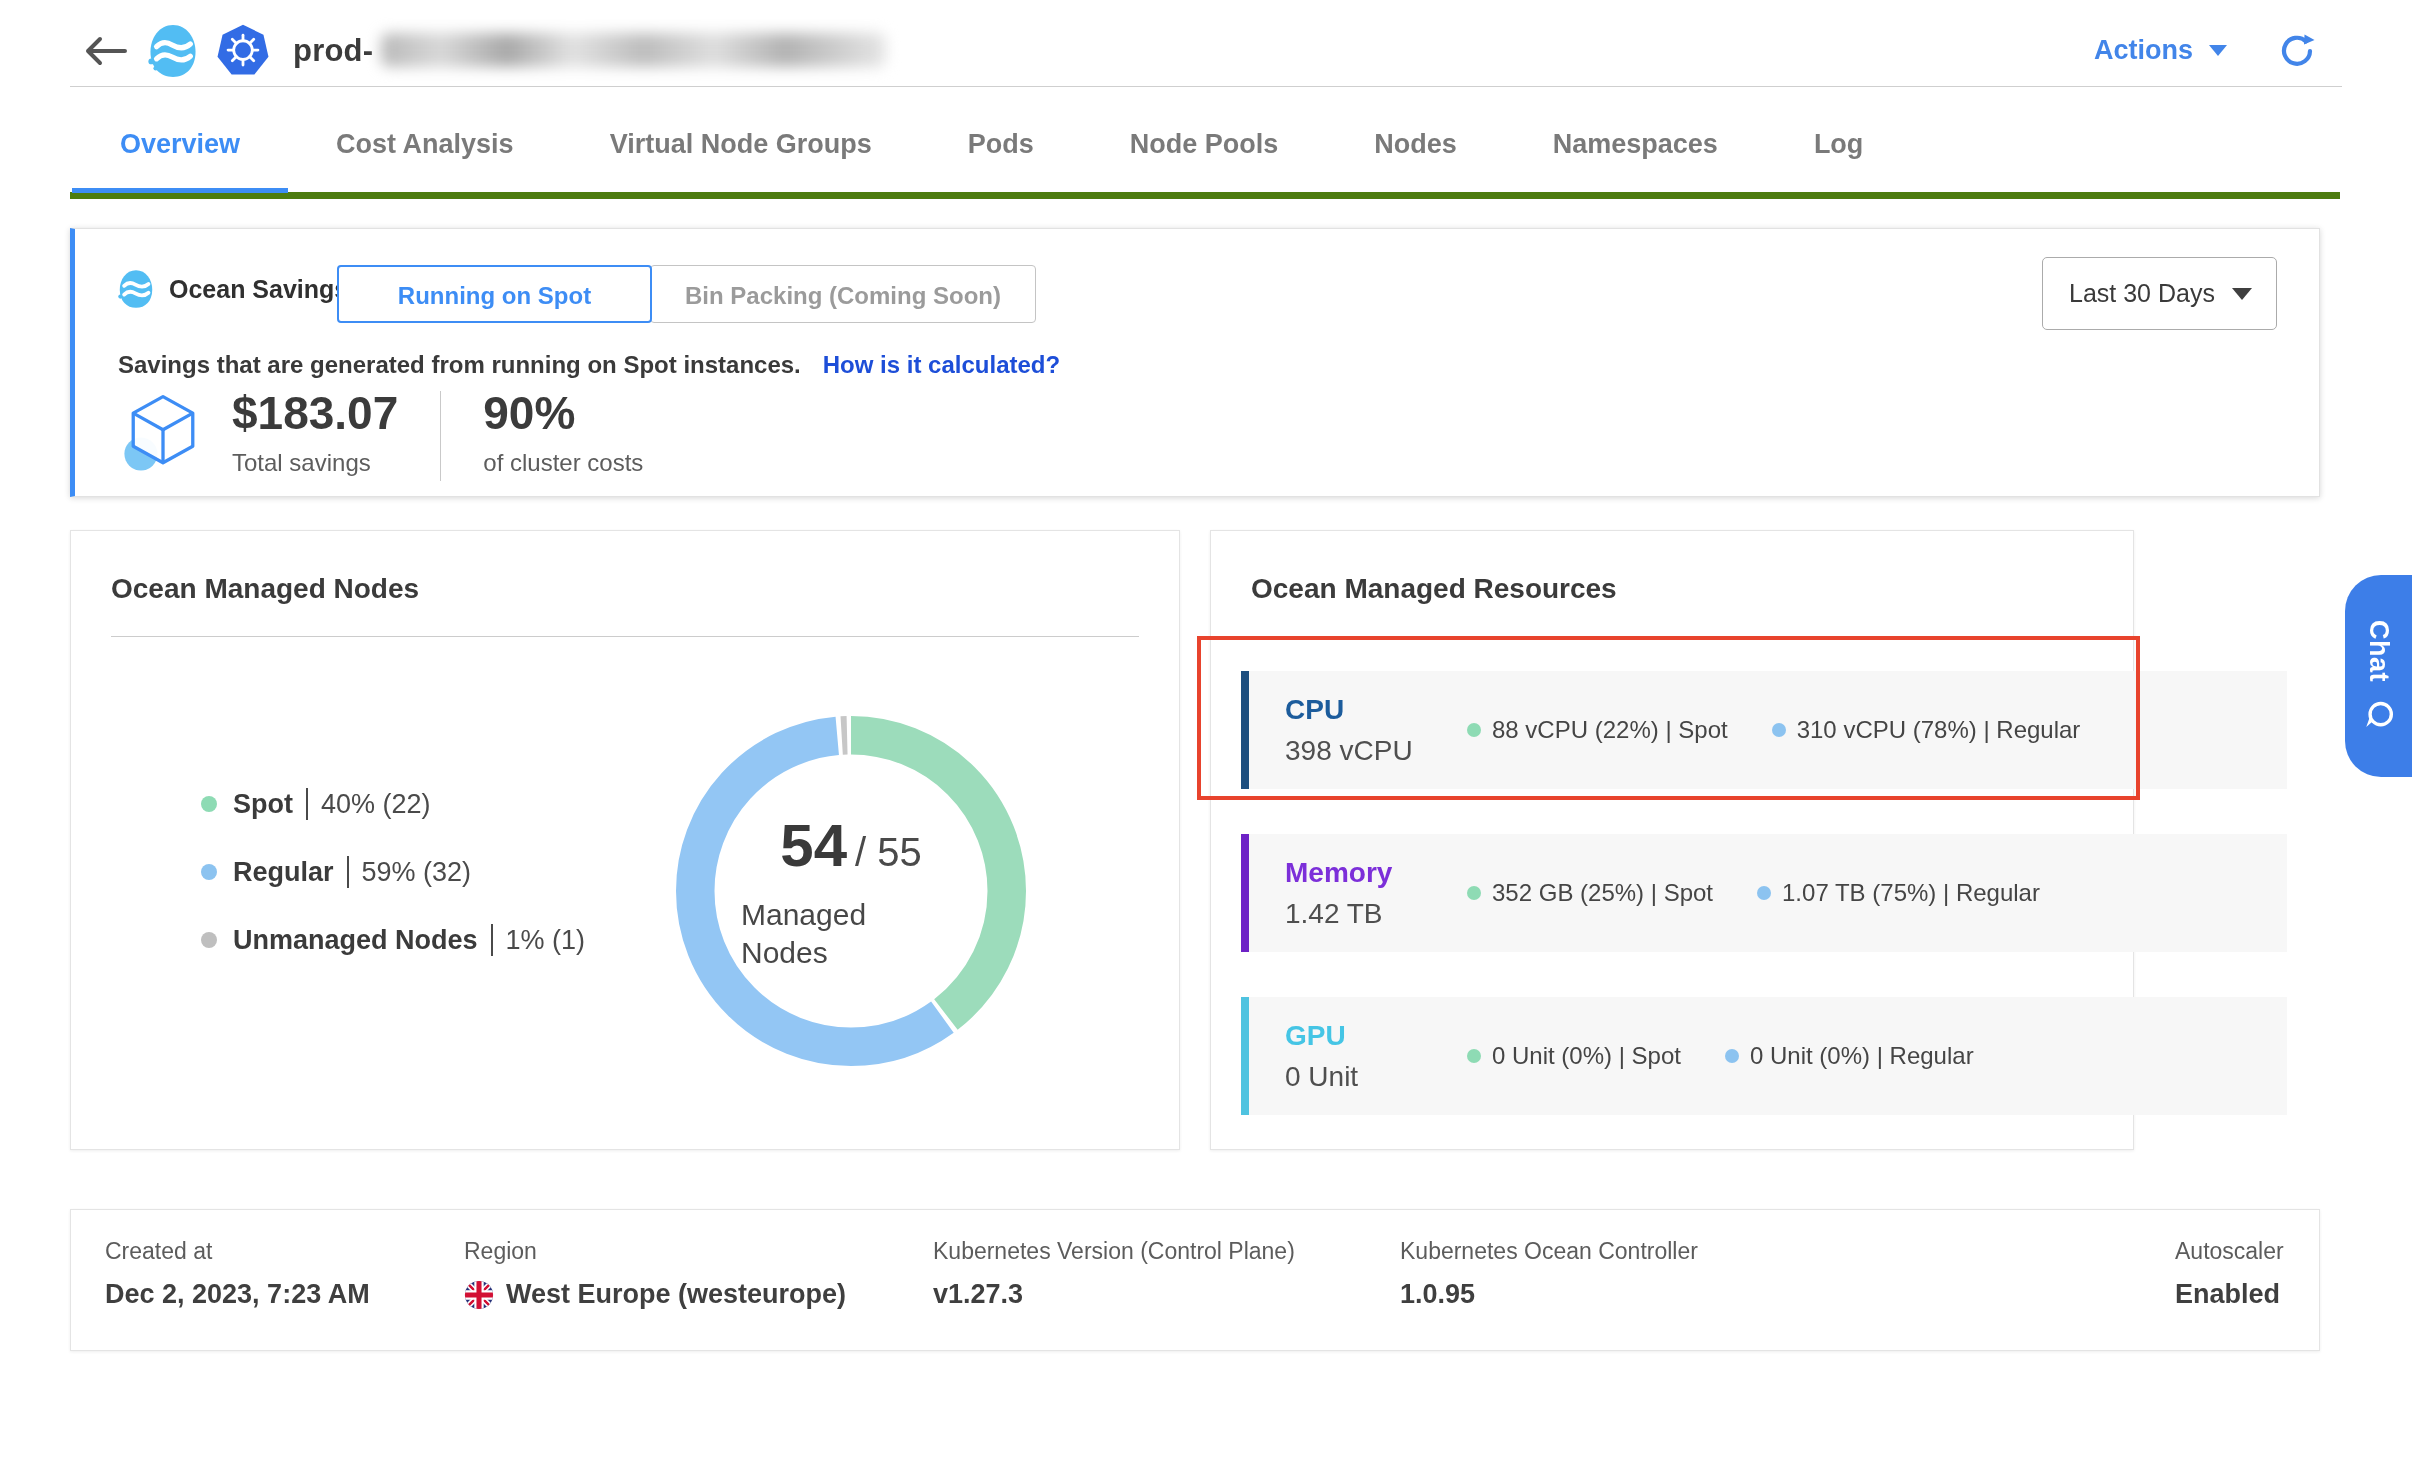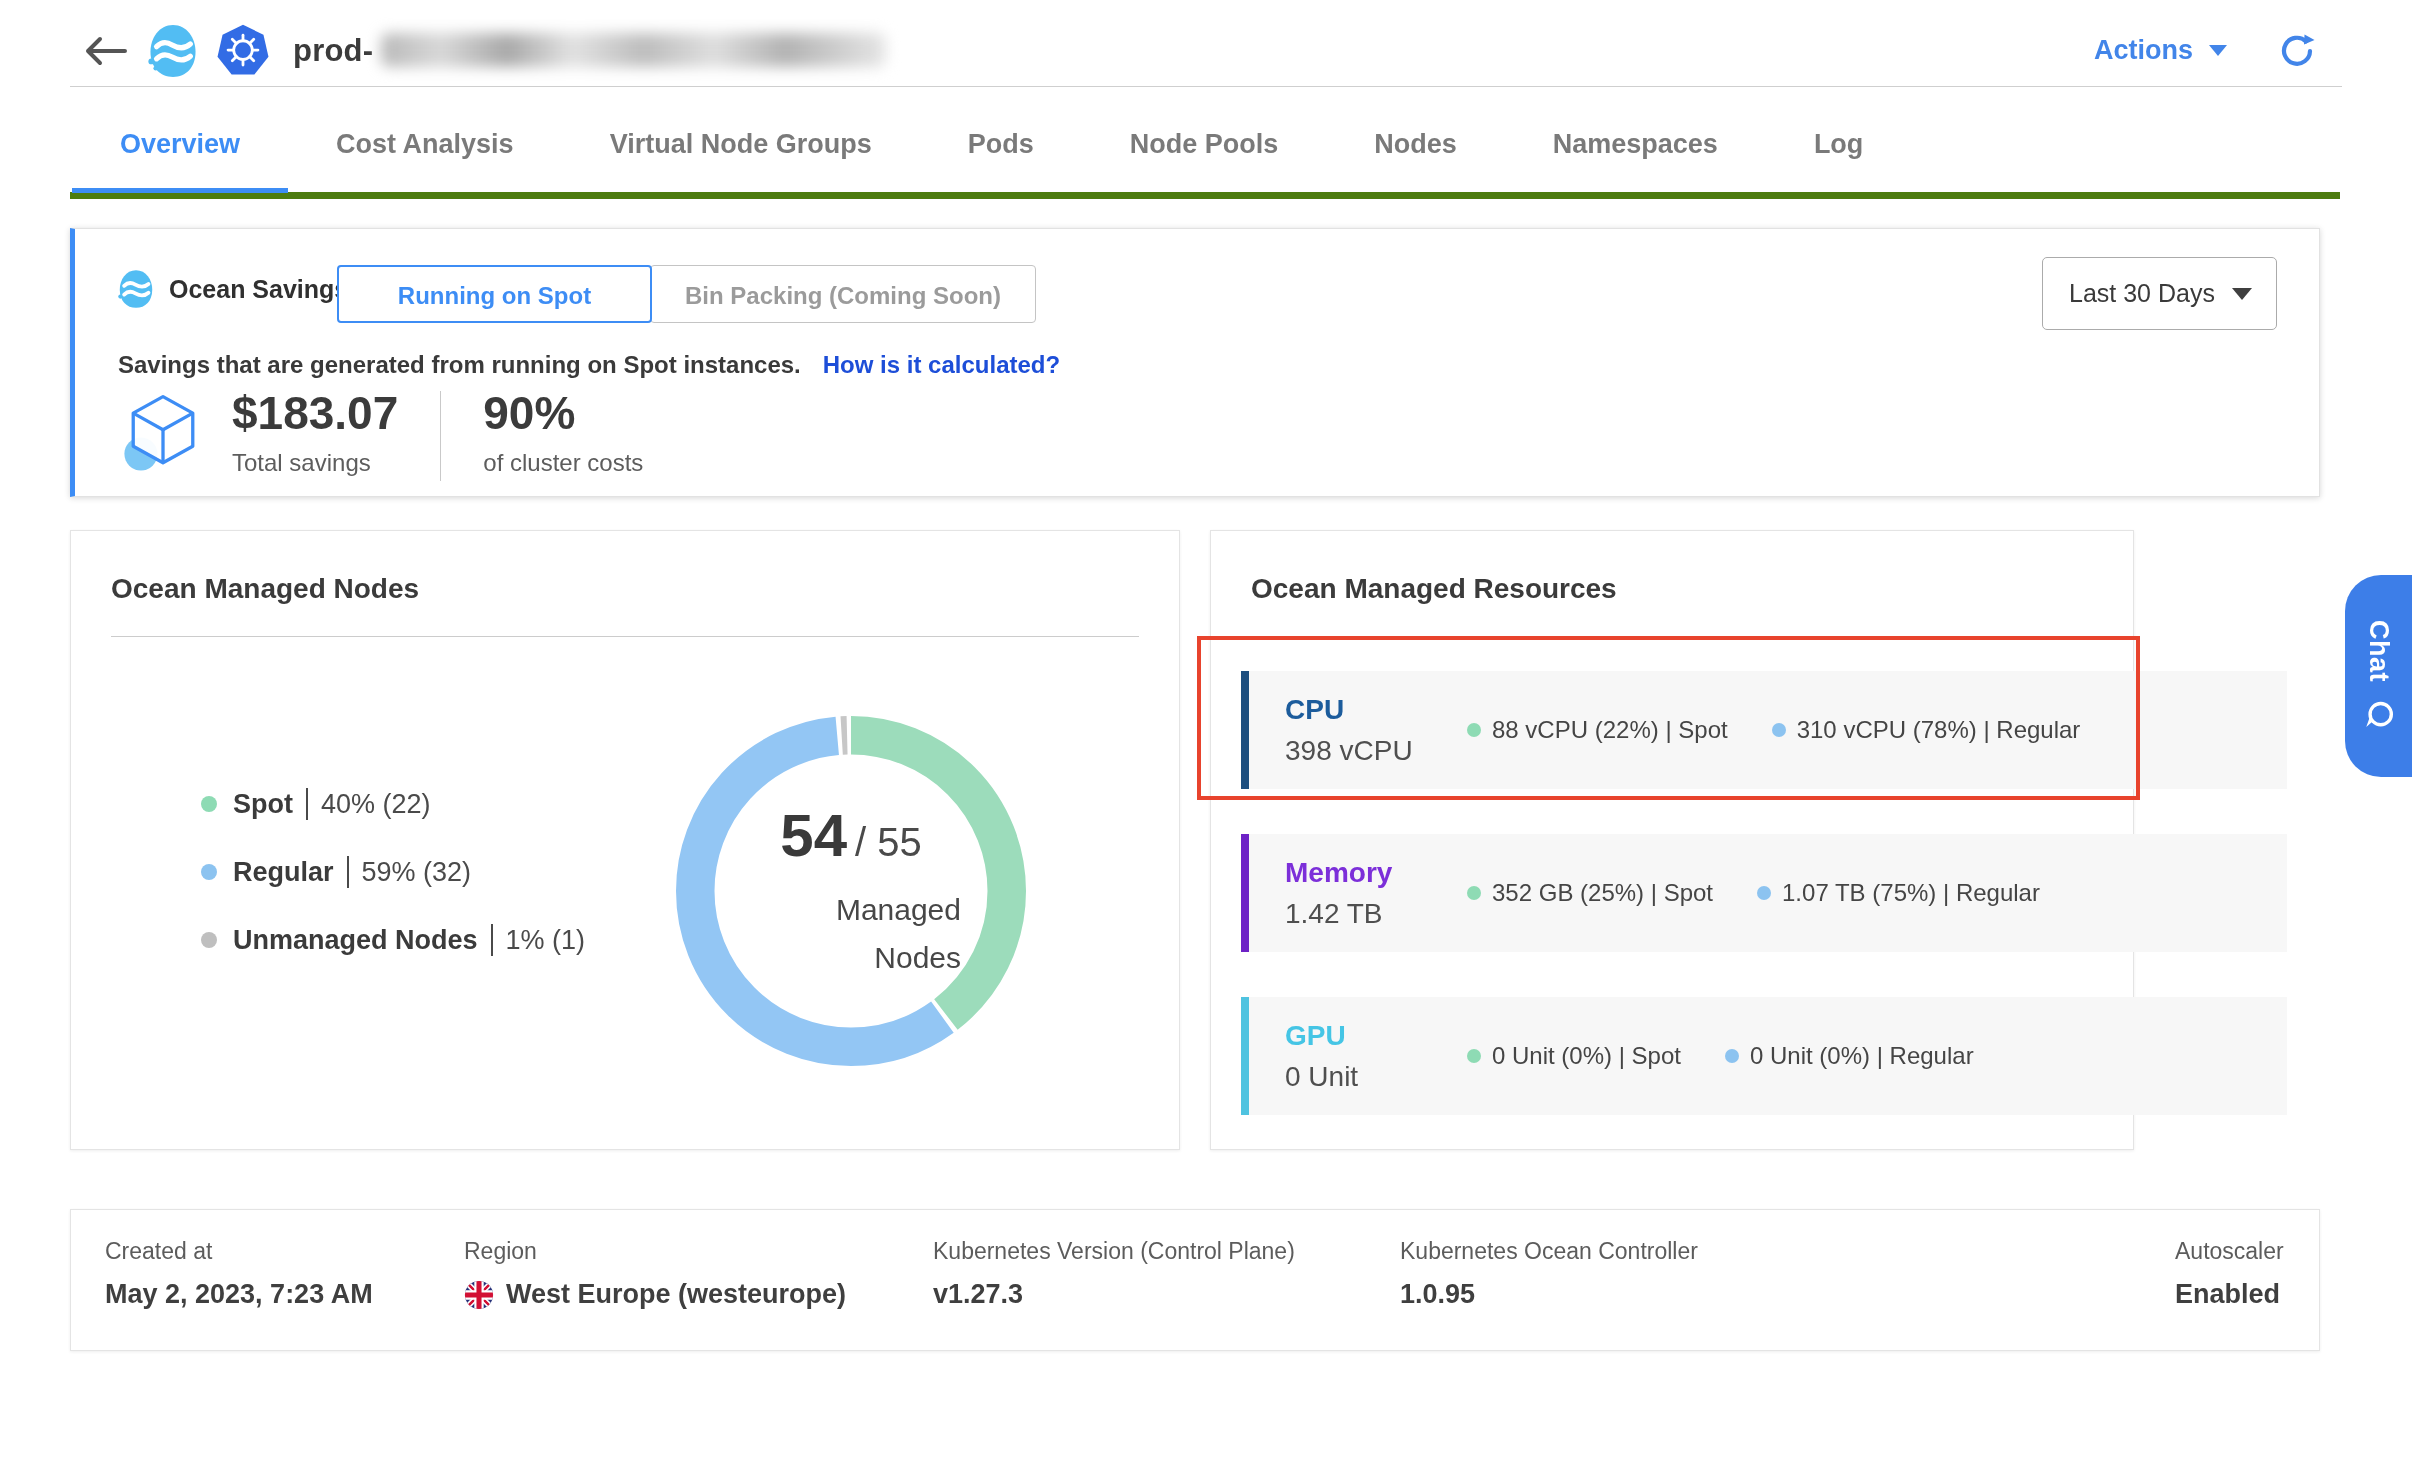--- a/index.html
+++ b/index.html
@@ -63,21 +63,21 @@
   .legend-item .llabel{font-size:27px;font-weight:700;color:#3b3b3b;margin-left:16px;}
   .legend-item .lsep{width:2px;height:32px;background:#4a4a4a;margin:0 13px;}
   .legend-item .lvalue{font-size:27px;color:#4a4a4a;}
   
   .donut{position:absolute;left:605px;top:185px;width:350px;height:350px;}
   .donut svg{width:100%;height:100%;}
   .donut-center{position:absolute;inset:0;display:flex;flex-direction:column;align-items:center;justify-content:center;}
   .donut-value-row{display:flex;align-items:baseline;}
   .donut-main{font-size:60px;font-weight:700;color:#3a3a3a;}
   .donut-total{font-size:40px;color:#4a4a4a;margin-left:8px;}
-  .donut-label{font-size:30px;color:#474747;text-align:right;line-height:48px;margin-top:16px;width:220px;}
+  .donut-label{font-size:30px;color:#474747;text-align:left;line-height:38px;margin-top:16px;width:220px;}
   
   .res-row{position:absolute;left:30px;width:1046px;height:118px;background:#f7f7f7;display:flex;align-items:center;}
   .res-accent{position:absolute;left:0;top:0;bottom:0;width:8px;}
   .res-name-col{margin-left:44px;width:182px;flex:0 0 auto;}
   .res-name{font-size:28px;font-weight:700;line-height:34px;}
   .res-total{font-size:28px;color:#4f4f4f;margin-top:8px;}
   .res-legend{display:flex;align-items:center;gap:44px;}
   .res-li{display:flex;align-items:center;gap:11px;}
   .res-li .dot{width:14px;height:14px;}
   .res-li .txt{font-size:24px;color:#454545;}
@@ -316,21 +316,21 @@
       </div>
     </div>
   </div>
 </div>
 
 <div class="highlight-box"></div>
 
 <div class="card footer">
   <div class="fcol" style="left:34px;">
     <div class="flabel">Created at</div>
-    <div class="fvalue">May 2, 2023, 7:23 AM</div>
+    <div class="fvalue">Dec 2, 2023, 7:23 AM</div>
   </div>
   <div class="fcol" style="left:393px;">
     <div class="flabel">Region</div>
     <div class="fvalue">
       <svg width="30" height="30" viewBox="0 0 32 32">
         <defs>
             <clipPath id="fc">
               <circle cx="16" cy="16" r="15"></circle>
             </clipPath>
           </defs>

